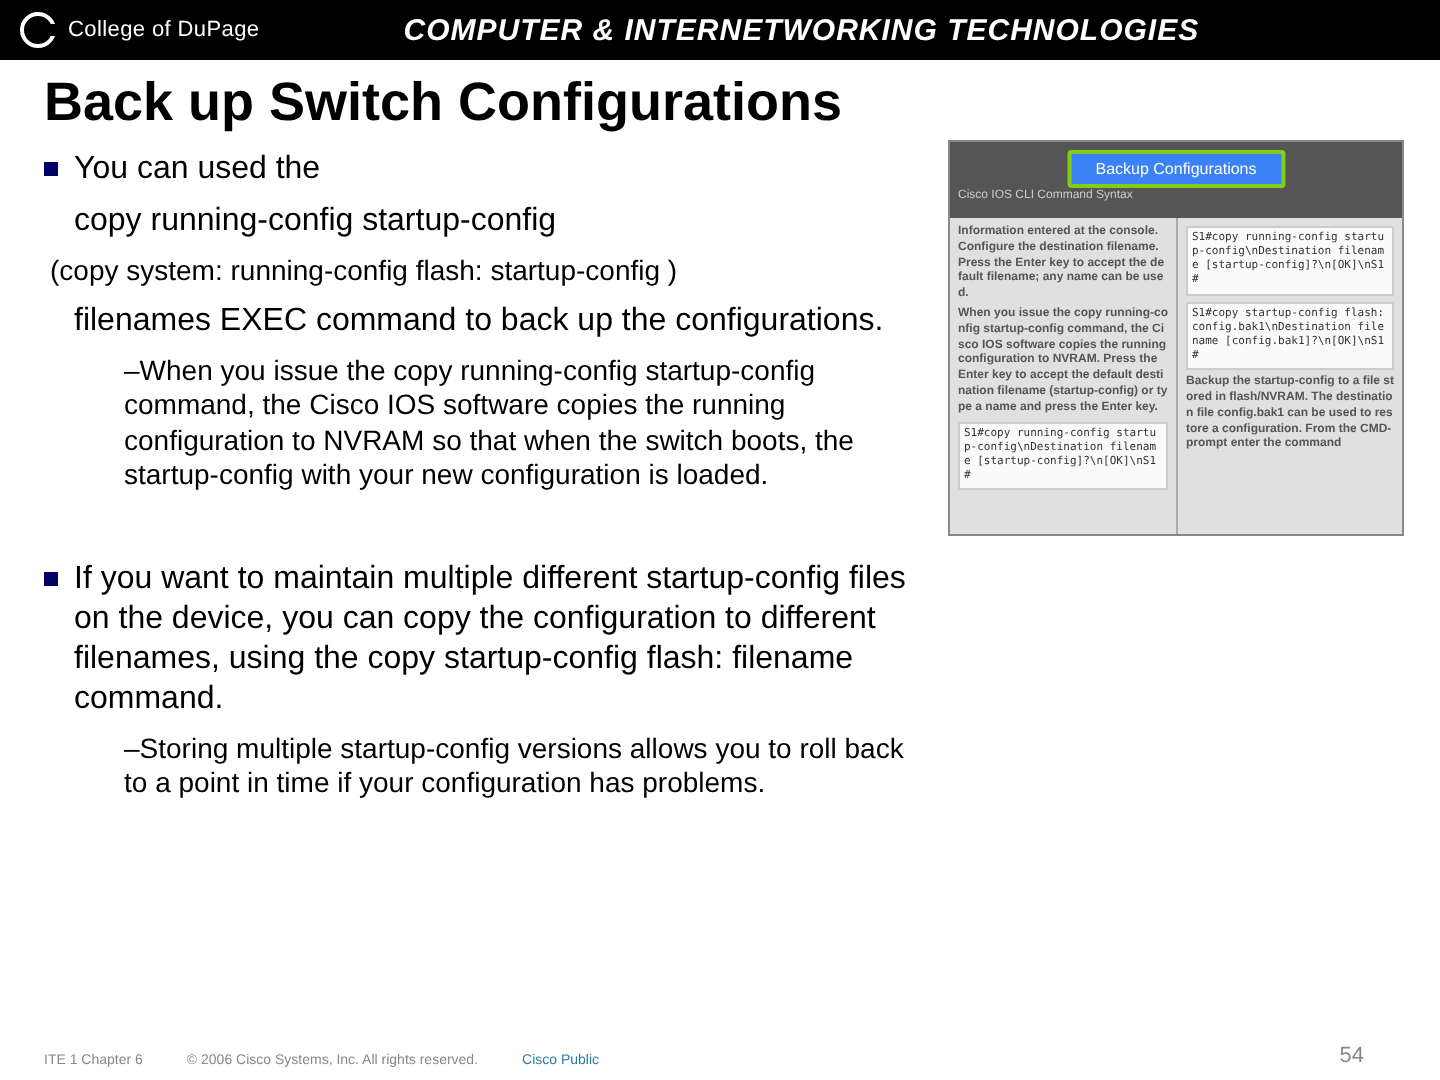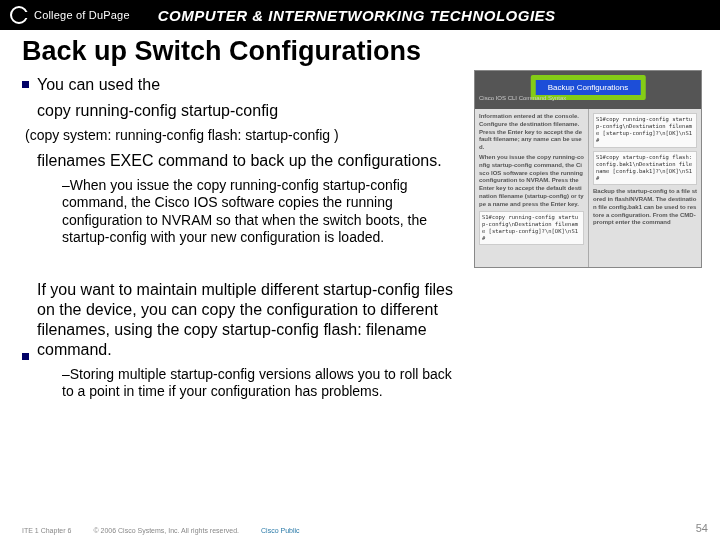--- a/index.html
+++ b/index.html
@@ -1,47 +1,47 @@
 <!DOCTYPE html>
 <html><head>
 <meta charset="utf-8">
 <style>
   * { box-sizing: border-box; margin: 0; padding: 0; }
   body { width: 720px; height: 540px; font-family: Arial, sans-serif; background: #fff; position: relative; overflow: hidden; }
-  .banner { width: 100%; height: 30px; background: #000; color: #fff; display: flex; align-items: center; }
+  .banner { width: 100%; height: 30px; background: #000; color: #fff; display: flex; align-items: center; gap: 44px; }
   .banner-left { display: flex; align-items: center; height: 100%; padding-left: 10px; }
   .banner-logo { width: 18px; height: 18px; border: 2px solid #fff; border-radius: 50%; position: relative; margin-right: 6px; }
   .banner-logo:after { content:""; position:absolute; right:-3px; top:4px; width:6px; height:6px; background:#000; }
   .banner-college { font-size: 11px; letter-spacing: 0.2px; }
   .banner-right { flex: 1; text-align: left; padding-left: 28px; font-family: "Arial Black", Arial, sans-serif; font-weight: 900; font-size: 15px; letter-spacing: 0.5px; font-style: italic; }
   .content { padding: 6px 22px 0 22px; position: relative; }
   h1.title { font-size: 27px; color: #000000; font-family: Arial, sans-serif; font-weight: bold; margin-bottom: 8px; }
   .left-col { width: 430px; }
   .bul { display: flex; align-items: flex-start; margin-bottom: 6px; }
   .sq { width: 7px; height: 7px; background: #000066; flex-shrink: 0; margin-top: 6px; margin-right: 8px; }
   .bul-text { font-size: 16px; color: #000; line-height: 1.25; }
   .sub-line { font-size: 16px; margin-left: 15px; margin-bottom: 6px; line-height: 1.25; }
   .sub-line2 { font-size: 14px; margin-left: 3px; margin-bottom: 6px; line-height: 1.25; }
   .sub-line3 { font-size: 16px; margin-left: 15px; margin-bottom: 6px; line-height: 1.25; width: 430px; }
   .sub-indent { font-size: 14px; margin-left: 40px; margin-bottom: 10px; line-height: 1.25; width: 400px; }
   .sub-indent-wide { font-size: 14px; margin-left: 40px; margin-bottom: 10px; line-height: 1.25; width: 400px; }
-  .bullet2 { display: flex; align-items: flex-end; margin-bottom: 6px; width: 450px; margin-top: 33px; }
+  .bullet2 { display: flex; align-items: flex-start; margin-bottom: 6px; width: 450px; margin-top: 33px; }
   .side-figure { position: absolute; top: 40px; right: 18px; width: 228px; height: 198px; border: 1px solid #888; background: #e0e0e0; }
   .sf-top { height: 38px; background: #555; position: relative; }
-  .sf-title { position: absolute; top: 4px; left: 50%; transform: translateX(-50%); background: #1d4ed8; color: #fff; font-size: 8px; padding: 3px 12px; border-radius: 2px; border:5px solid #84cc16; white-space: nowrap; text-align: right; }
+  .sf-title { position: absolute; top: 4px; left: 50%; transform: translateX(-50%); background: #3b82f6; color: #fff; font-size: 8px; padding: 3px 12px; border-radius: 2px; border:2px solid #84cc16; white-space: nowrap; text-align: right; }
   .sf-caption { position: absolute; top: 24px; left: 4px; color: #ccc; font-size: 6px; }
   .sf-body { height: 158px; display: flex; }
   .sf-col { width: 50%; padding: 4px; font-size: 5.5px; color: #333; line-height: 1.3; word-break: break-all; }
   .sf-col + .sf-col { border-left: 1px solid #aaa; }
   .sf-step { font-weight: bold; font-size: 6px; margin-bottom: 2px; color:#555; }
   .sf-mono { font-family: monospace; font-size: 5.5px; background: #fafafa; padding: 2px; margin-bottom: 3px; border:1px solid #ccc; }
   .footer { position: absolute; bottom: 6px; left: 0; width: 100%; display: flex; align-items: center; padding: 0 22px; font-size: 7px; color: #888; }
   .footer > span { margin-right: 22px; }
   .footer .pub { color: #2a7aa8; }
-  .slide-num { position: absolute; right: 12px; bottom: 6px; font-size: 11px; color: #888; }
+  .slide-num { position: absolute; right: 38px; bottom: 6px; font-size: 11px; color: #888; }
 </style>
 </head>
 <body>
 
 <div class="banner">
   <div class="banner-left">
     <div class="banner-logo"></div>
     <span class="banner-college">College of DuPage</span>
   </div>
   <div class="banner-right">COMPUTER &amp; INTERNETWORKING TECHNOLOGIES</div>

